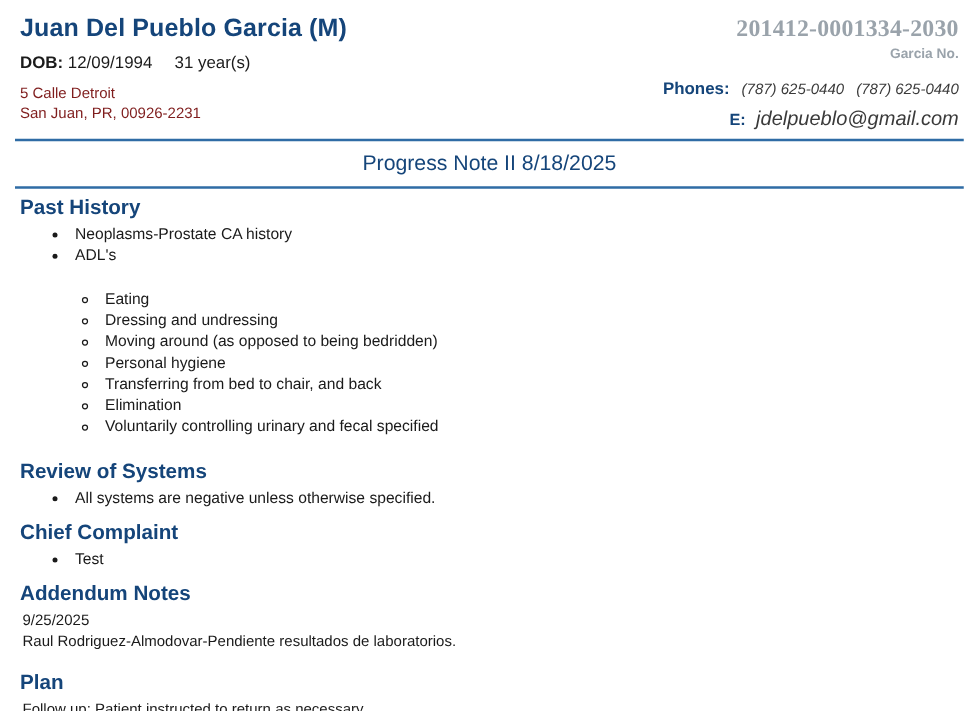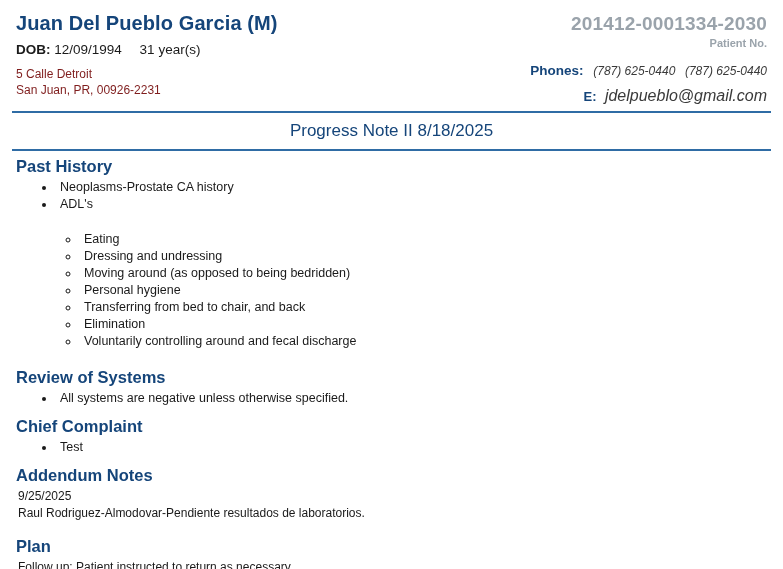--- a/index.html
+++ b/index.html
@@ -62,20 +62,21 @@
     text-align: right;
     padding-right: 4px;
     padding-top: 2px;
   }
   .record-no {
     font-size: 19px;
     font-weight: bold;
     color: #9aa3ab;
     letter-spacing: 0.2px;
     line-height: 1.1;
+    font-family: Liberation Serif, serif;
   }
   .record-no-label {
     font-size: 11px;
     font-weight: bold;
     color: #9aa3ab;
     margin-top: 2px;
     margin-bottom: 14px;
   }
   .phones-row {
     font-size: 13px;
@@ -187,21 +188,21 @@
         <span class="age">31 year(s)</span>
       </div>
       <div class="address">
         <div>5 Calle Detroit</div>
         <div>San Juan, PR, 00926-2231</div>
       </div>
     </div>
 
     <div class="header-right">
       <div class="record-no">201412-0001334-2030</div>
-      <div class="record-no-label">Patient No.</div>
+      <div class="record-no-label">Garcia No.</div>
       <div class="phones-row">
         <span class="lbl">Phones:</span>
         <span class="phone-val">(787) 625-0440</span>
         <span class="phone-val">(787) 625-0440</span>
       </div>
       <div class="email-row">
         <span class="lbl">E:</span>
         <span class="email-val">jdelpueblo@gmail.com</span>
       </div>
     </div>
@@ -222,21 +223,21 @@
         <li>Neoplasms-Prostate CA history</li>
         <li>ADL's</li>
       </ul>
       <ul class="sub">
         <li>Eating</li>
         <li>Dressing and undressing</li>
         <li>Moving around (as opposed to being bedridden)</li>
         <li>Personal hygiene</li>
         <li>Transferring from bed to chair, and back</li>
         <li>Elimination</li>
-        <li>Voluntarily controlling around and fecal discharge</li>
+        <li>Voluntarily controlling urinary and fecal specified</li>
       </ul>
     </div>
 
     <div class="section">
       <div class="section-title">Review of Systems</div>
       <ul class="bullets">
         <li>All systems are negative unless otherwise specified.</li>
       </ul>
     </div>
 

